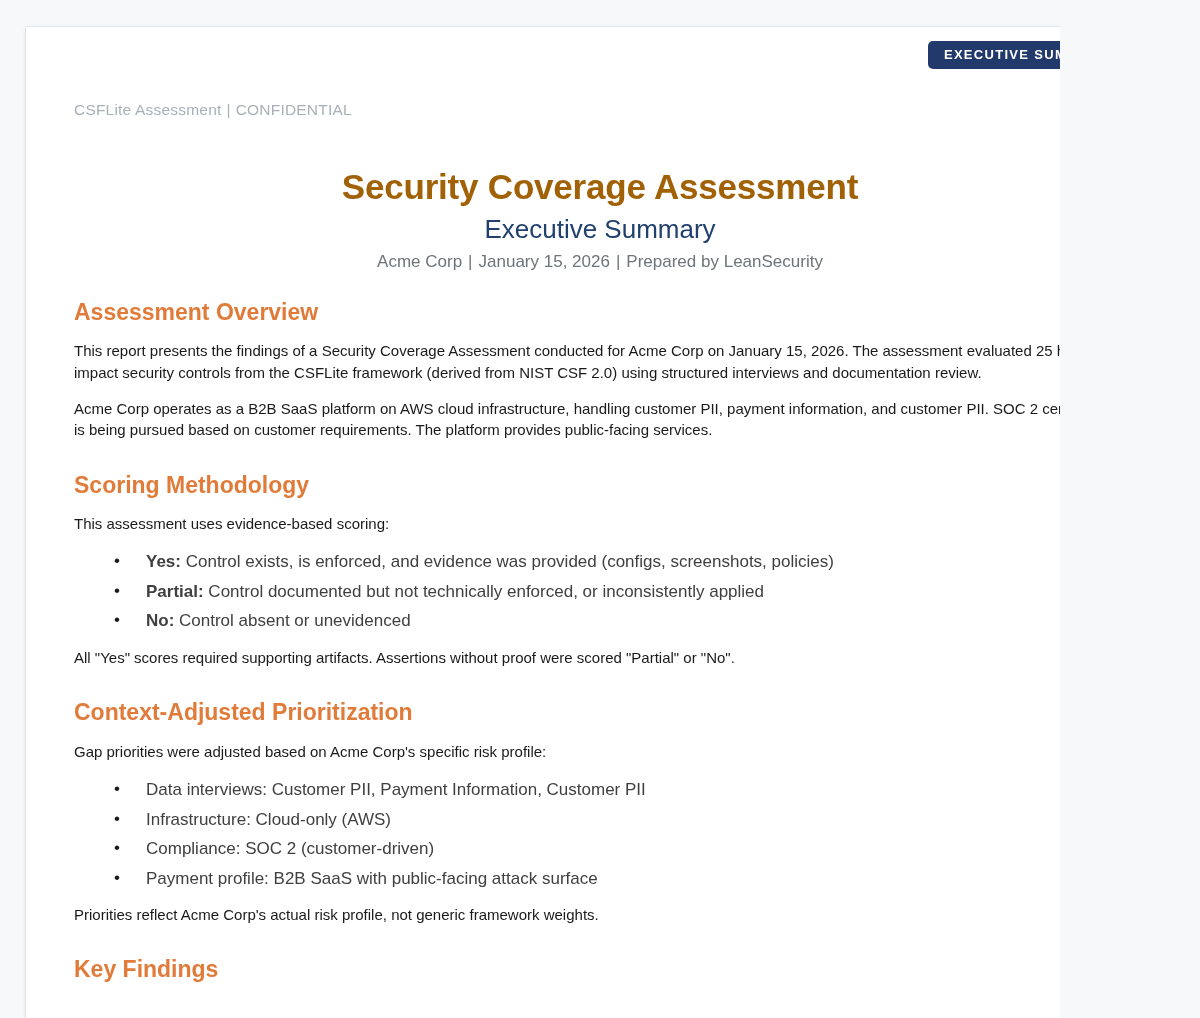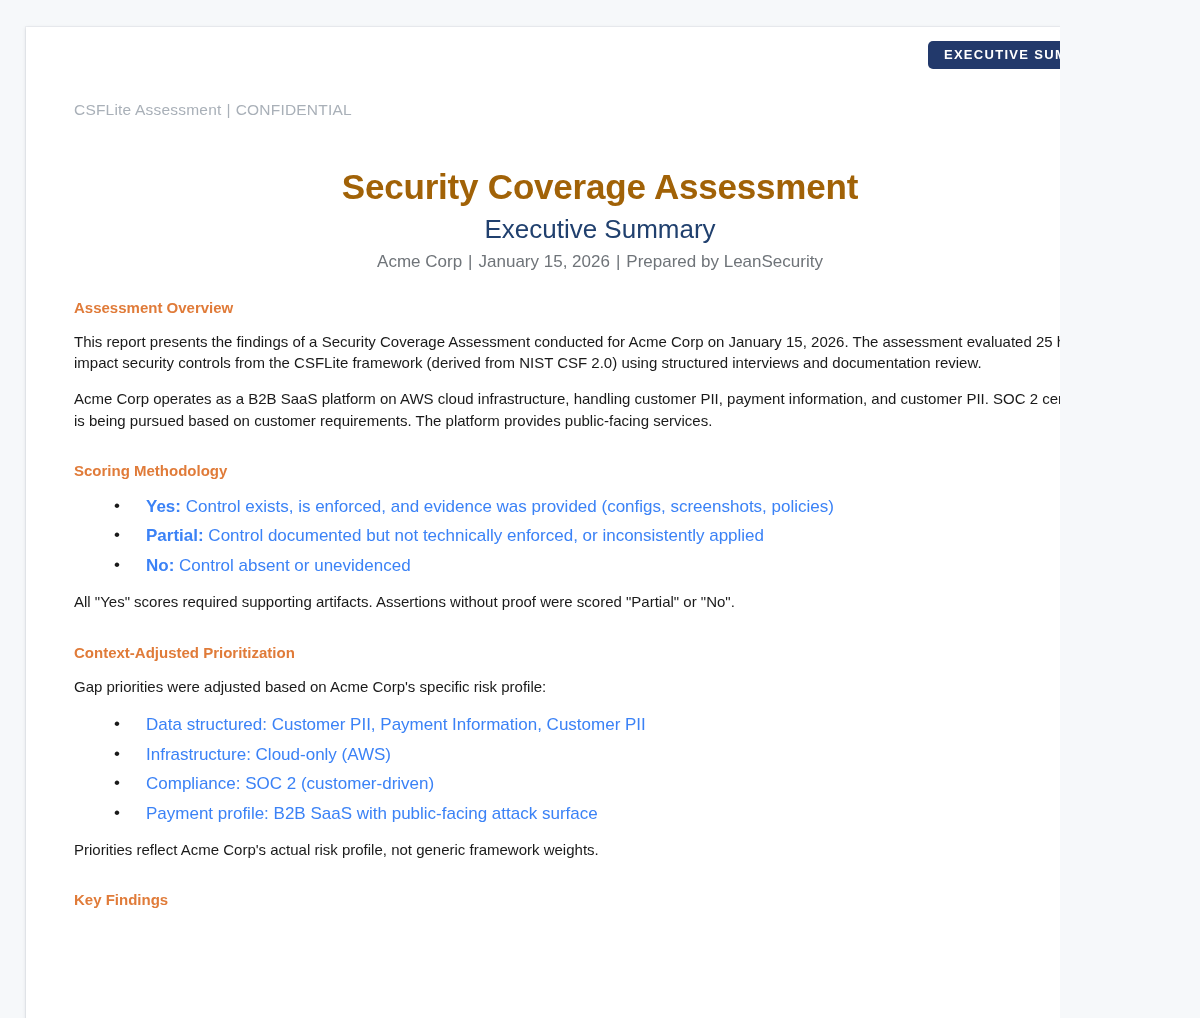--- a/index.html
+++ b/index.html
@@ -93,21 +93,21 @@
   .doc-byline .sep {
     padding: 0 6px;
   }
 
   
   .section {
     margin-top: 27px;
   }
   h2.section-head {
     color: #e07b39;
-    font-size: 15px;
+    font-size: 23px;
     font-weight: bold;
     margin: 0 0 14px 0;
     line-height: 1.2;
   }
   .section + .section {
     margin-top: 31px;
   }
 
   p.body {
     color: #1a1a1a;
@@ -118,21 +118,21 @@
   p.body:last-child {
     margin-bottom: 0;
   }
 
   ul.bullets {
     margin: 14px 0 13px 0;
     padding-left: 40px;
     list-style: none;
   }
   ul.bullets li {
-    color: #3b82f6;
+    color: #404040;
     font-size: 17px;
     line-height: 1.5;
     position: relative;
     padding-left: 32px;
     margin-bottom: 4px;
   }
   ul.bullets li:before {
     content: "\2022";
     position: absolute;
     left: 0;
@@ -170,33 +170,34 @@
     </div>
 
     <div class="section">
       <h2 class="section-head">Assessment Overview</h2>
       <p class="body">This report presents the findings of a Security Coverage Assessment conducted for Acme Corp on January 15, 2026. The assessment evaluated 25 high-impact security controls from the CSFLite framework (derived from NIST CSF 2.0) using structured interviews and documentation review.</p>
       <p class="body">Acme Corp operates as a B2B SaaS platform on AWS cloud infrastructure, handling customer PII, payment information, and customer PII. SOC 2 certification is being pursued based on customer requirements. The platform provides public-facing services.</p>
     </div>
 
     <div class="section">
       <h2 class="section-head">Scoring Methodology</h2>
+      <p class="body">This assessment uses evidence-based scoring:</p>
       <ul class="bullets">
         <li><b>Yes:</b><span> Control exists, is enforced, and evidence was provided (configs, screenshots, policies)</span></li>
         <li><b>Partial:</b><span> Control documented but not technically enforced, or inconsistently applied</span></li>
         <li><b>No:</b><span> Control absent or unevidenced</span></li>
       </ul>
       <p class="body after-list">All "Yes" scores required supporting artifacts. Assertions without proof were scored "Partial" or "No".</p>
     </div>
 
     <div class="section">
       <h2 class="section-head">Context-Adjusted Prioritization</h2>
       <p class="body">Gap priorities were adjusted based on Acme Corp's specific risk profile:</p>
       <ul class="bullets">
-        <li><span>Data structured: Customer PII, Payment Information, Customer PII</span></li>
+        <li><span>Data interviews: Customer PII, Payment Information, Customer PII</span></li>
         <li><span>Infrastructure: Cloud-only (AWS)</span></li>
         <li><span>Compliance: SOC 2 (customer-driven)</span></li>
         <li><span>Payment profile: B2B SaaS with public-facing attack surface</span></li>
       </ul>
       <p class="body after-list">Priorities reflect Acme Corp's actual risk profile, not generic framework weights.</p>
     </div>
 
     <div class="section">
       <h2 class="section-head">Key Findings</h2>
 

